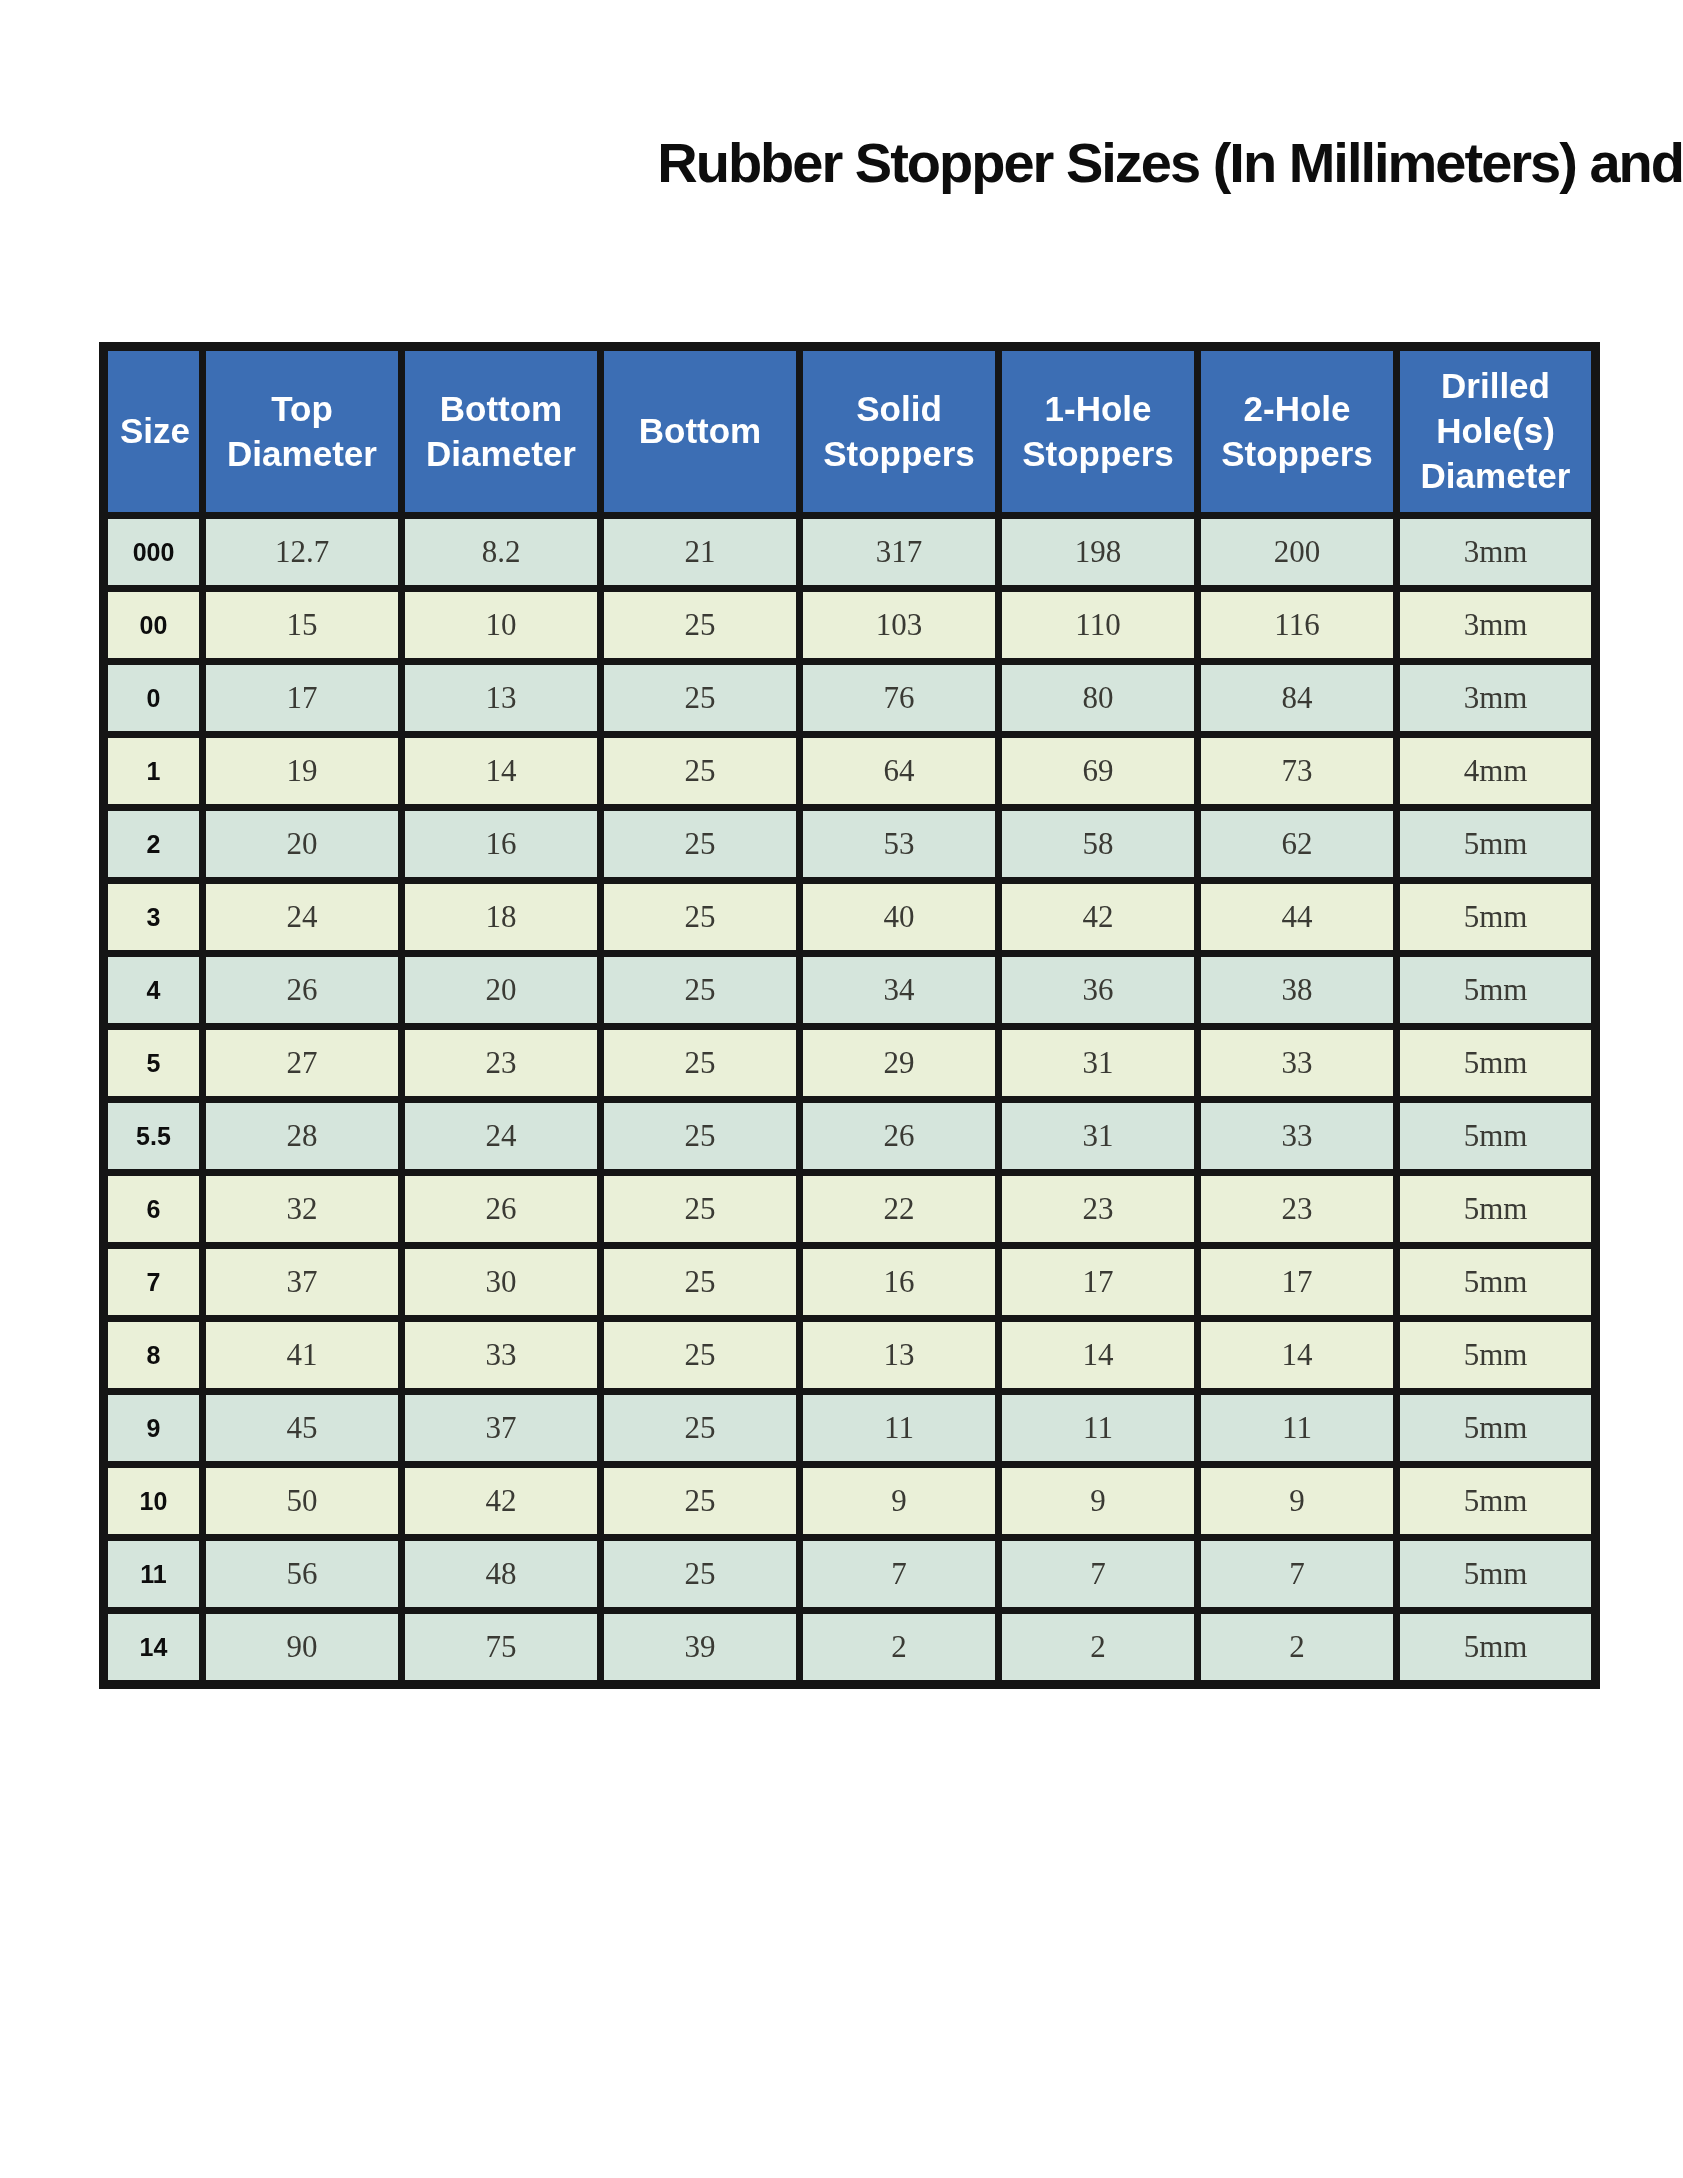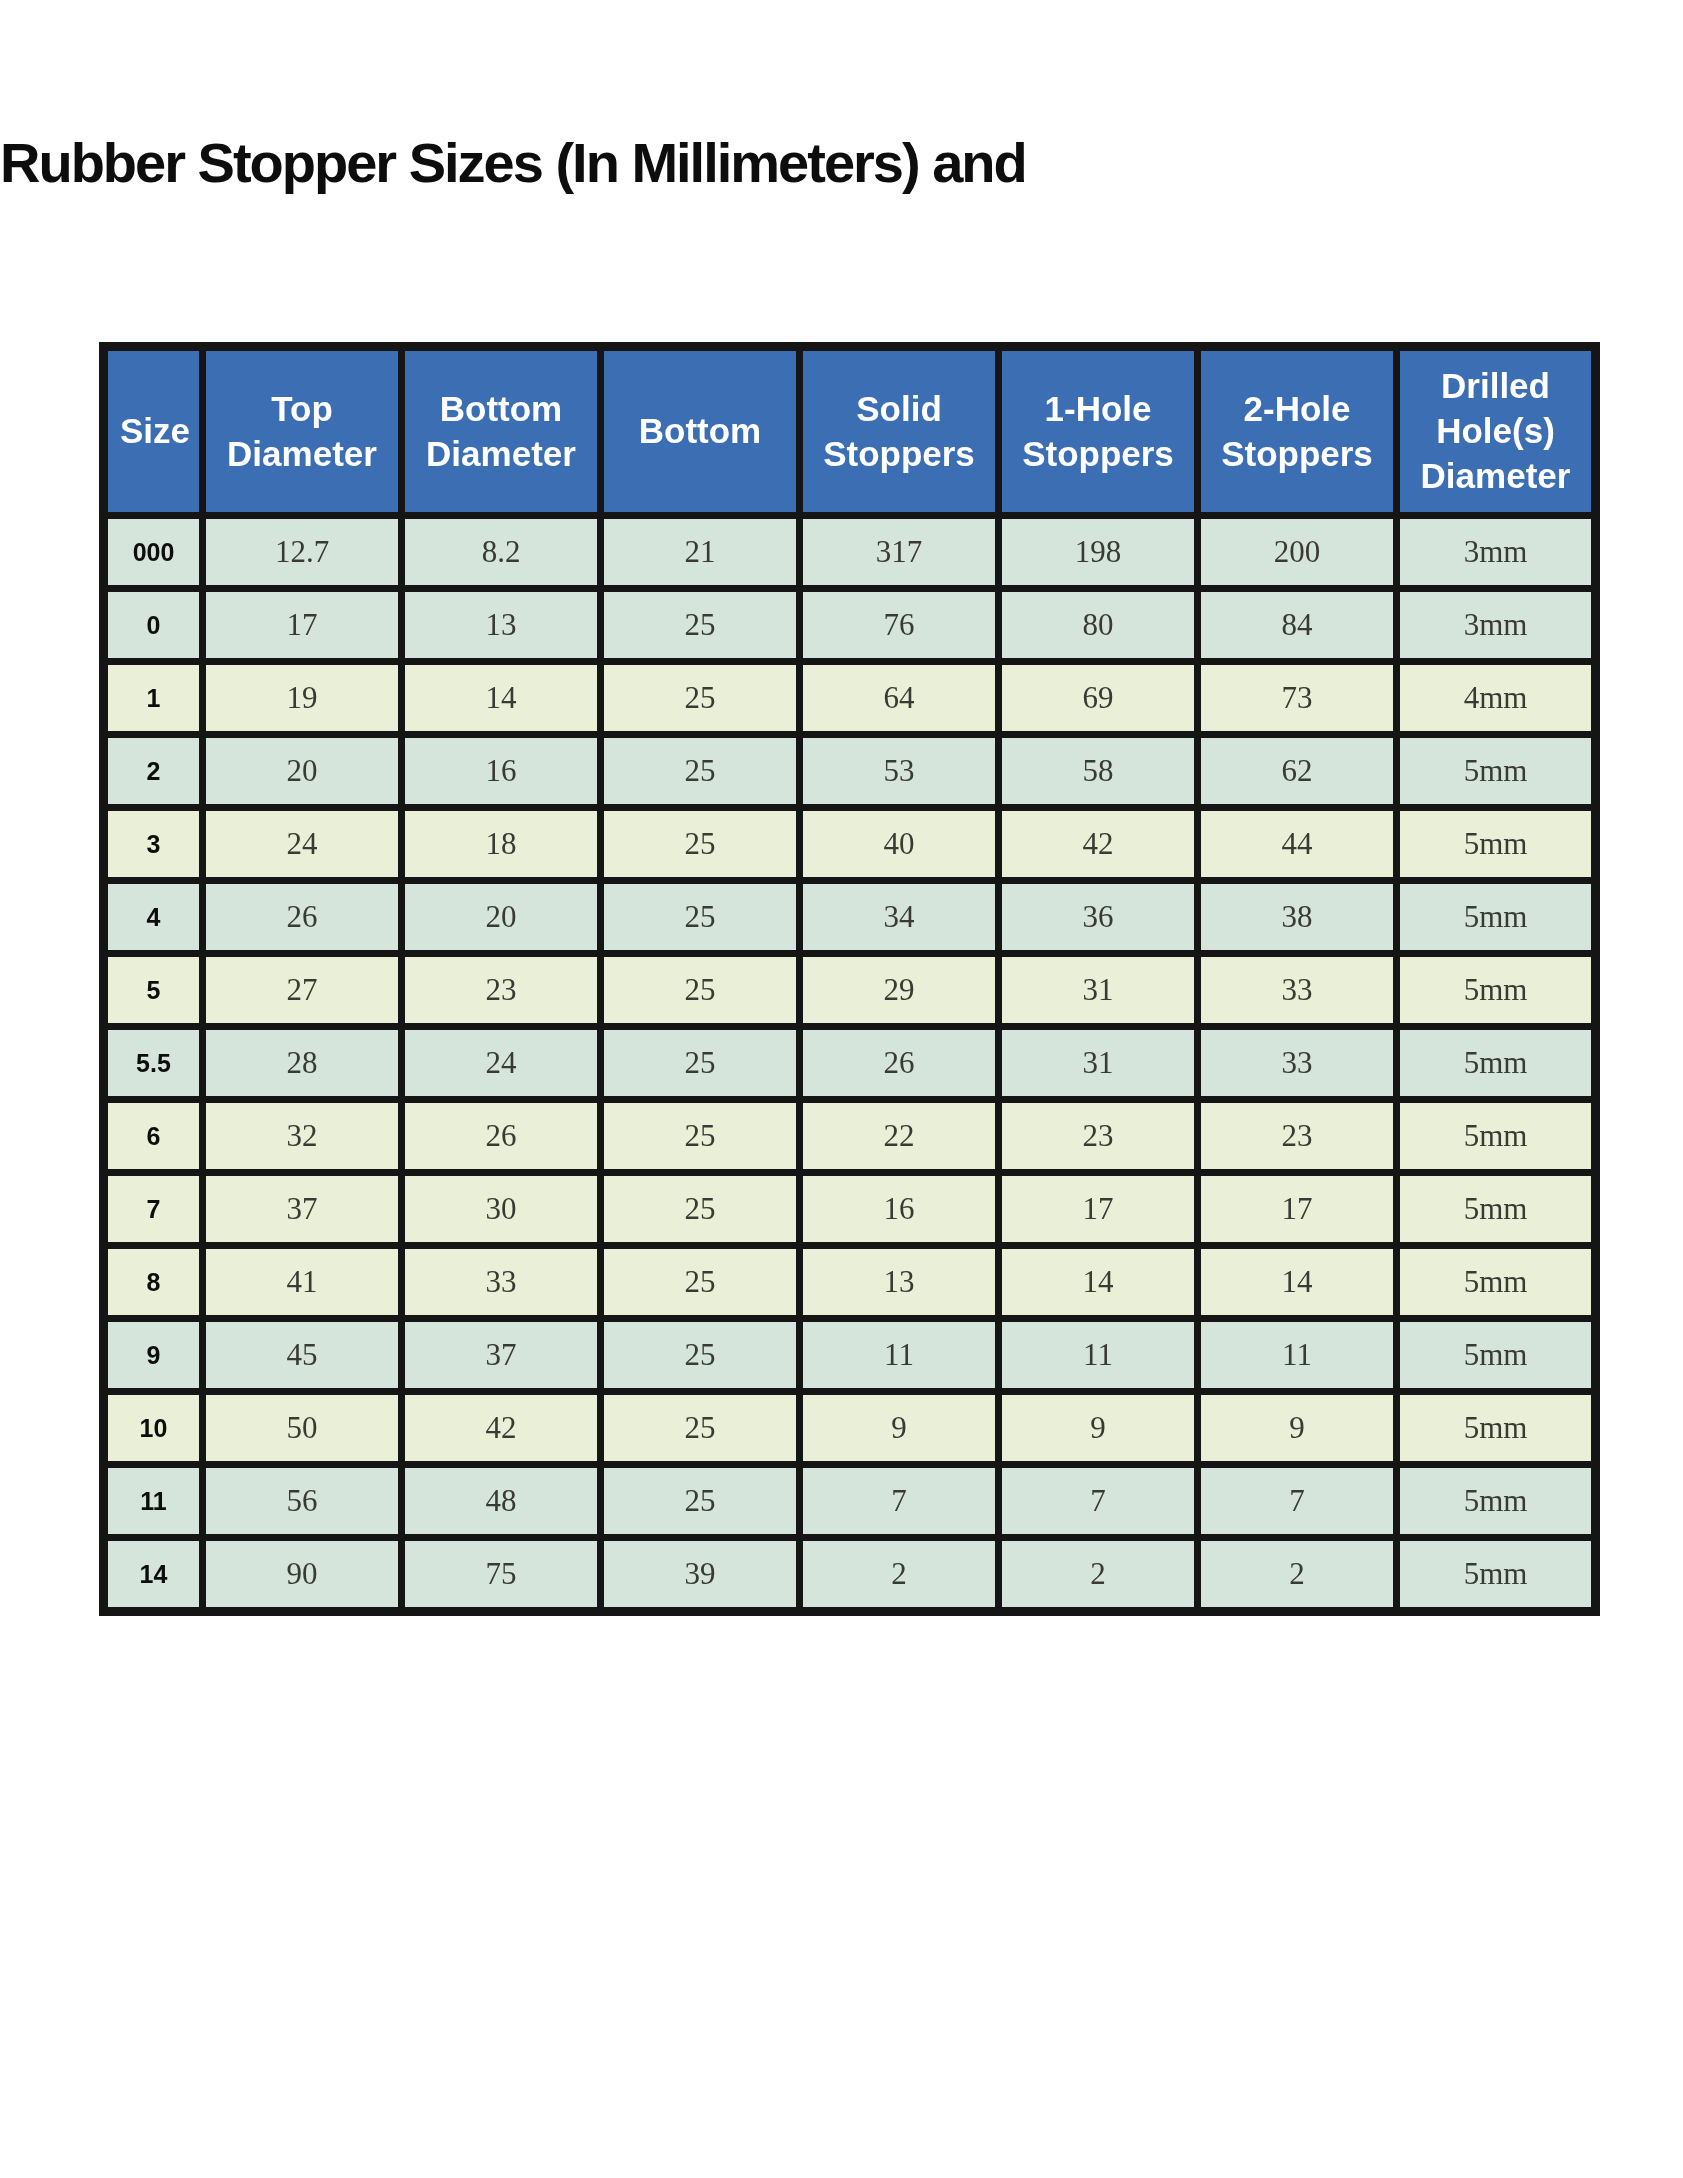--- a/index.html
+++ b/index.html
@@ -15,21 +15,21 @@
   }
   html,body{margin:0;padding:0;}
   body{
     width:1683px;height:2178px;
     background:var(--page-bg);
     font-family:"Liberation Sans",sans-serif;
   }
   .page{position:relative;width:1683px;height:2178px;overflow:hidden;}
   .title{
     position:absolute;top:121px;left:0;width:1683px;
-    text-align:left;
+    text-align:right;
     font-weight:bold;
     font-size:56px;
     line-height:83px;
     letter-spacing:-2px;
     color:var(--title-text);
   }
   table.stopper-table{
     position:absolute;left:99px;top:342px;
     width:1492px;
     border-collapse:collapse;
@@ -102,20 +102,30 @@
         <tr class="row-green">
           <td class="size-cell">000</td>
           <td class="value-cell">12.7</td>
           <td class="value-cell">8.2</td>
           <td class="value-cell">21</td>
           <td class="value-cell">317</td>
           <td class="value-cell">198</td>
           <td class="value-cell">200</td>
           <td class="value-cell">3mm</td>
         </tr>
+        <tr class="row-cream">
+          <td class="size-cell">00</td>
+          <td class="value-cell">15</td>
+          <td class="value-cell">10</td>
+          <td class="value-cell">25</td>
+          <td class="value-cell">103</td>
+          <td class="value-cell">110</td>
+          <td class="value-cell">116</td>
+          <td class="value-cell">3mm</td>
+        </tr>
         <tr class="row-green">
           <td class="size-cell">0</td>
           <td class="value-cell">17</td>
           <td class="value-cell">13</td>
           <td class="value-cell">25</td>
           <td class="value-cell">76</td>
           <td class="value-cell">80</td>
           <td class="value-cell">84</td>
           <td class="value-cell">3mm</td>
         </tr>

